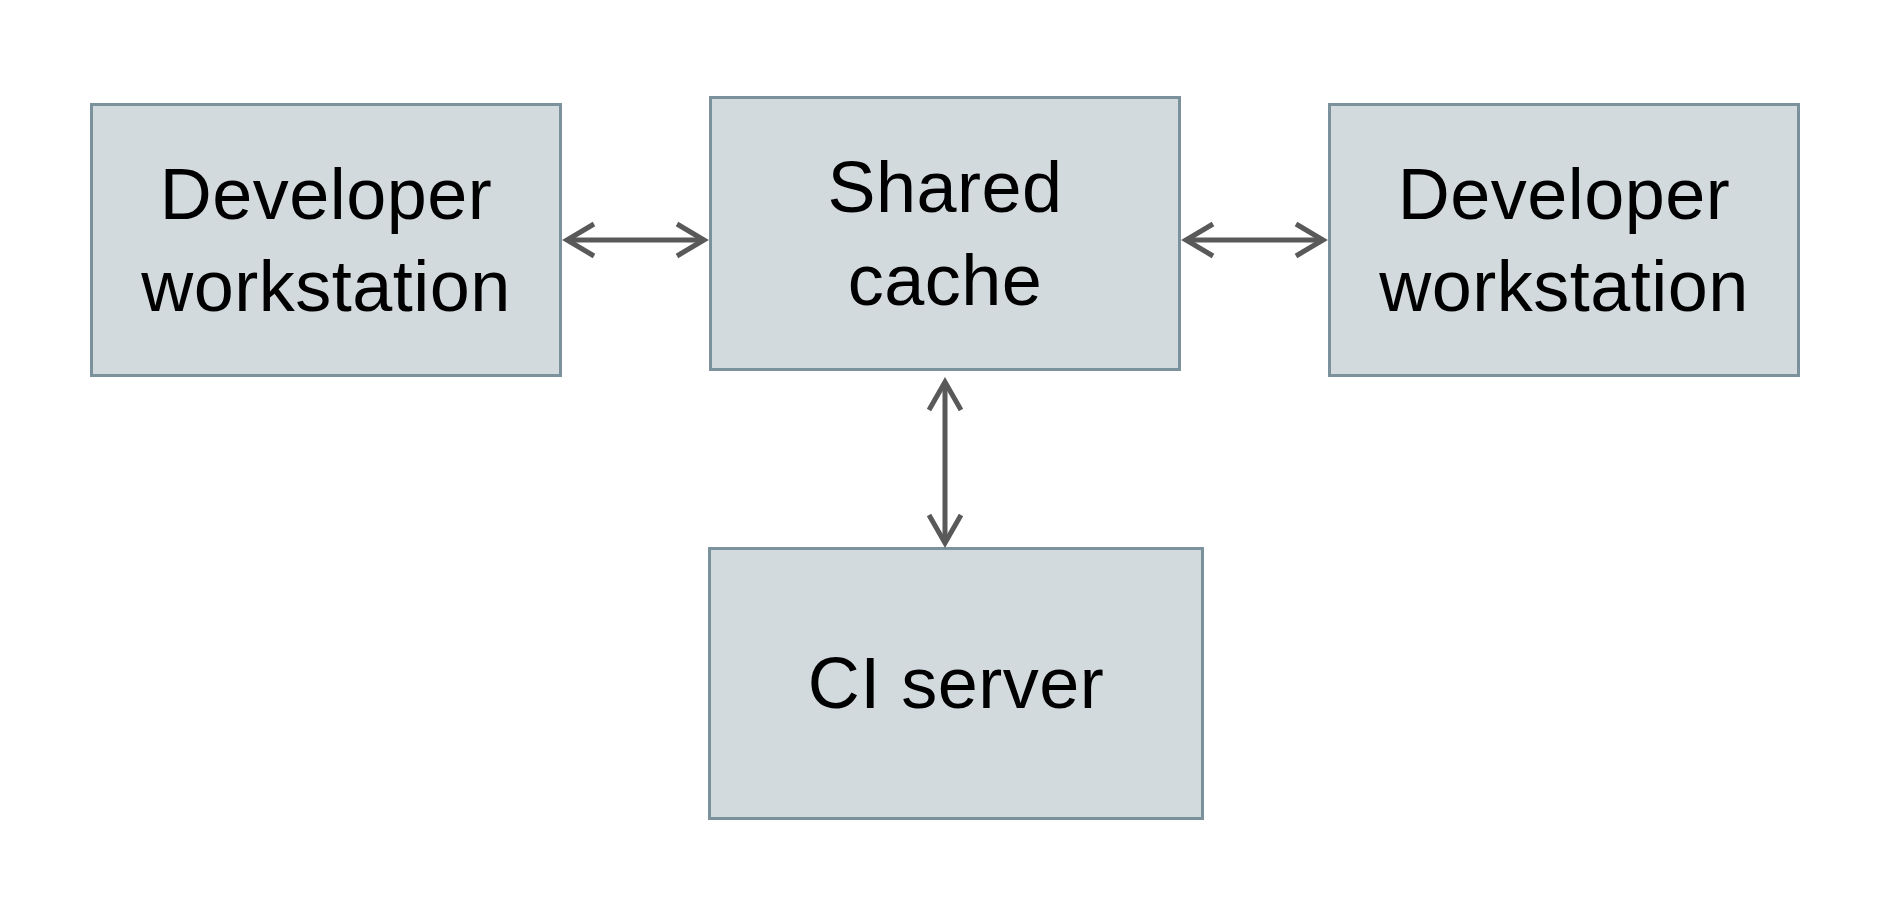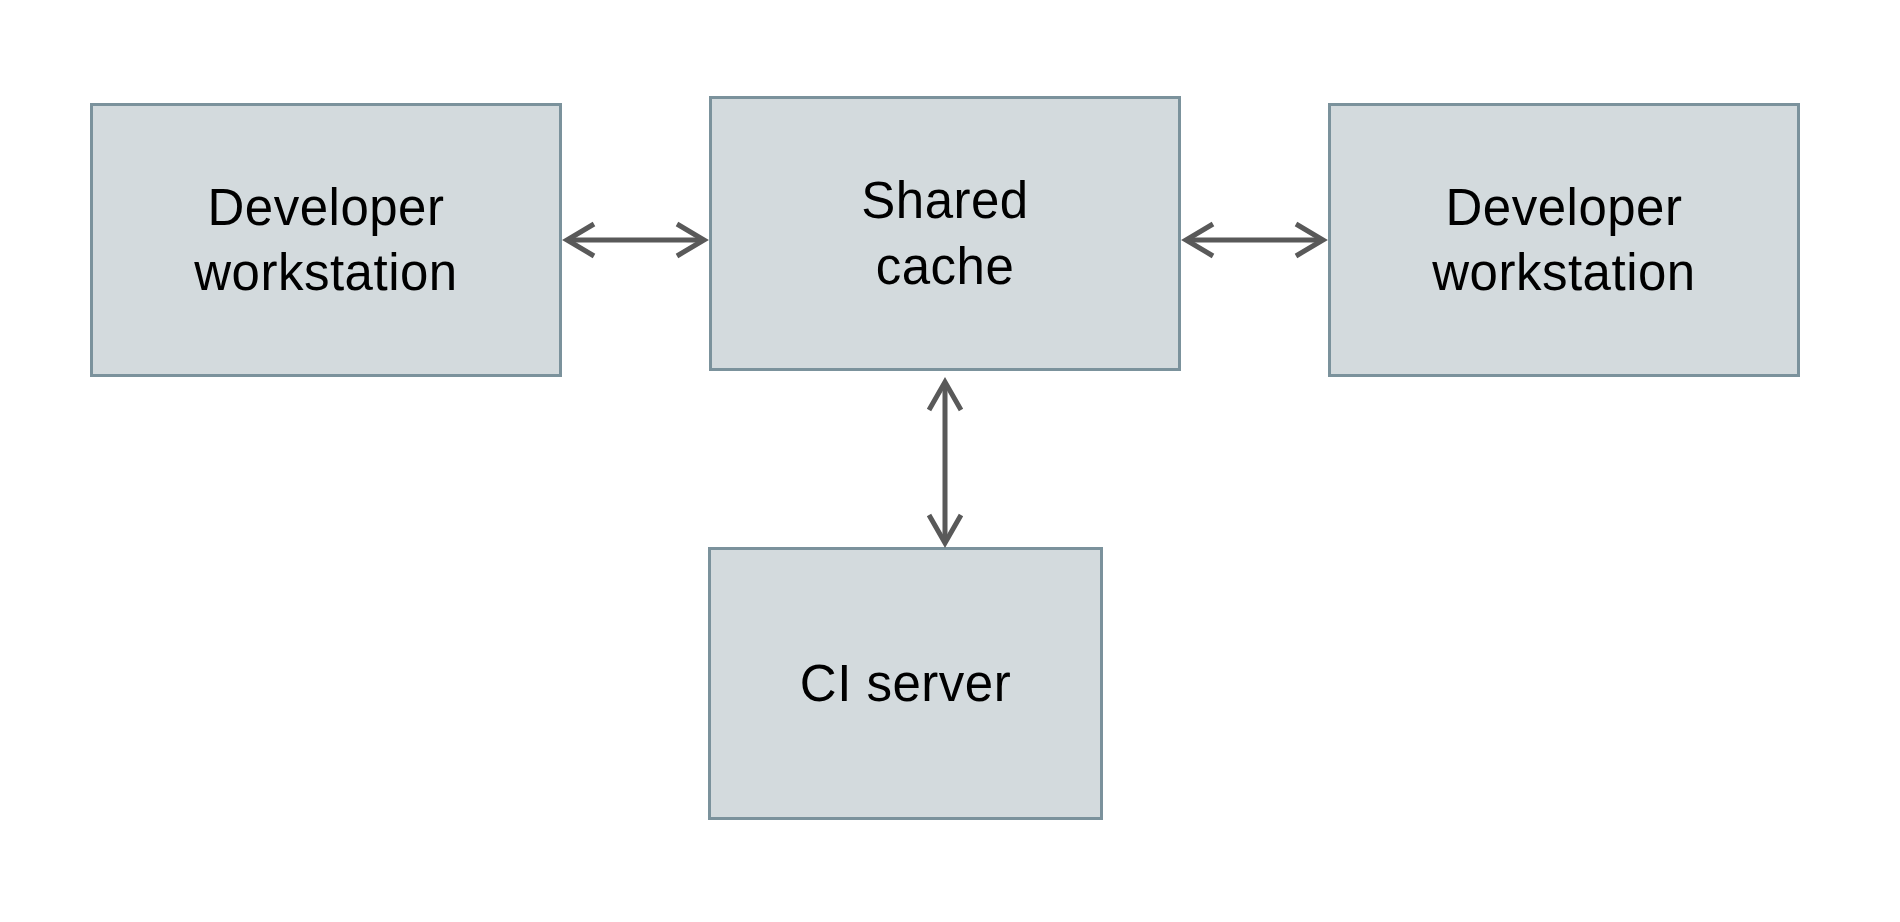--- a/index.html
+++ b/index.html
@@ -24,30 +24,30 @@
   .node {
     position: absolute;
     background: var(--node-fill);
     border: 3px solid var(--node-border);
     display: flex;
     align-items: center;
     justify-content: center;
     text-align: center;
   }
   .node .label {
-    font-size: 51px;
+    font-size: 72px;
     line-height: 1.28;
     color: var(--text);
     white-space: pre-line;
     letter-spacing: 0.5px;
   }
   .node-dev-left   { left: 90px;   top: 103px; width: 472px; height: 274px; }
   .node-cache      { left: 709px;  top: 96px; width: 472px; height: 275px; }
   .node-dev-right  { left: 1328px; top: 103px; width: 472px; height: 274px; }
-  .node-ci         { left: 708px;  top: 547px; width: 395px; height: 273px; }
+  .node-ci         { left: 708px;  top: 547px; width: 496px; height: 273px; }
   svg.arrows {
     position: absolute;
     left: 0; top: 0;
     width: 1900px; height: 922px;
     pointer-events: none;
   }
   svg.arrows line, svg.arrows path {
     stroke: var(--arrow);
     stroke-width: 5;
     fill: none;

